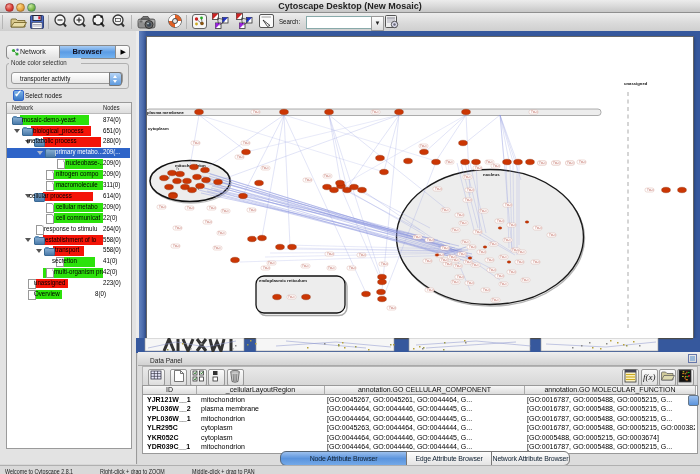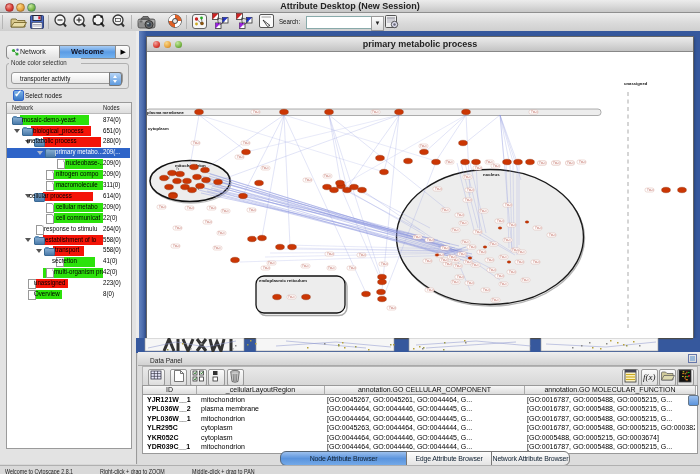--- a/index.html
+++ b/index.html
@@ -77,21 +77,21 @@
 #seg3{left:211px;width:77px;border-radius:0 6px 6px 0;}
 
 #status{left:0;top:465px;width:700px;height:9px;background:#d9d9d9;border-top:1px solid #b0b0b0;font-size:6.5px;color:#222;}
 #status span{position:absolute;top:1px;}
 </style></head>
 <body>
 <div class="abs" id="titlebar">
     <div class="light r"></div>
     <div class="light y"></div>
     <div class="light g"></div>
-    <div class="t">Attribute Desktop (New Session)</div>
+    <div class="t">Cytoscape Desktop (New Mosaic)</div>
   </div>
 <div class="abs" id="toolbar">
 <div class="sep" style="left:2px"></div>
     <div class="sep" style="left:48px"></div>
     <div class="sep" style="left:131px"></div>
     <div class="sep" style="left:186px"></div>
 <svg class="abs" style="left:0;top:0" width="700" height="18" id="tbicons">
       <g transform="translate(10,3)">
         <path d="M1 11 L1 4 Q1 3 2 3 L6 3 L7.5 4.5 L15 4.5 L15 11 Z" fill="#d9c98e" stroke="#6b5a20" stroke-width="0.8"></path>
         <path d="M1 11 L4 6.5 L16.5 6.5 L13.5 11 Z" fill="#e8dca6" stroke="#6b5a20" stroke-width="0.8"></path>
@@ -196,21 +196,21 @@
 </div>
 <div class="abs" id="cpanel">
 <div class="abs" id="tabs">
       <svg style="position:absolute;left:4px;top:2px" width="9" height="9">
         <circle cx="2.5" cy="2.5" r="1.6" fill="#3a3"></circle>
         <circle cx="6" cy="6" r="1.6" fill="#3a3"></circle>
         <line x1="3" y1="3" x2="5.5" y2="5.5" stroke="#383" stroke-width="0.8"></line>
         <circle cx="6.5" cy="1.8" r="1.2" fill="#66b"></circle>
       </svg>
       <span id="tabnet">Network</span>
-      <div id="tabmosaic">Welcome</div>
+      <div id="tabmosaic">Browser</div>
       <div id="tabarrow">▶</div>
     </div>
 <div class="abs" id="gbox"></div>
     <div class="abs" id="gboxlbl"><span class="sq">Node color selection</span></div>
 <div class="abs" id="combo"><span class="sq" style="font-size:7.5px">transporter activity</span><div id="combobtn"></div></div>
 <div class="abs" id="chk"></div>
     <div class="abs" id="chklbl"><span class="sq">Select nodes</span></div>
 <div class="abs" id="tree">
 <div id="treehead">
         <span class="n1"><span class="sq">Network</span></span>
@@ -315,35 +315,29 @@
 <div class="trow" style="top:175.1px">
           <div style="position:absolute;left:25px;top:0.8px;width:36px;height:9.6px;background:#f41408"></div>
           <div class="ficon" style="left:21px"></div>
           <span class="tt" style="left:27px;color:#000;width:68.5px;overflow:hidden"><span class="sq">unassigned</span></span>
           <span class="tt" style="left:96px;color:#000"><span class="sq">223(0)</span></span>
         </div>
 <div class="trow" style="top:186.0px">
           <div style="position:absolute;left:25px;top:0.8px;width:30px;height:9.6px;background:#2ce20b"></div>
           <div class="ficon" style="left:21px"></div>
           <span class="tt" style="left:27px;color:#000;width:68.5px;overflow:hidden"><span class="sq">Overview</span></span>
-          <span class="tt" style="left:96px;color:#000"><span class="sq">8(0)</span></span>
+          <span class="tt" style="left:88px;color:#000"><span class="sq">8(0)</span></span>
         </div>
 </div>
 </div>
 </div>
 <div class="abs" id="desktop">
 <div style="position:absolute;left:0;top:0;width:3px;height:322px;background:#ececec"></div>
     <div style="position:absolute;left:3px;top:0;width:7px;height:322px;background:linear-gradient(90deg,#6383bf,#3a5a9e)"></div>
 <div id="netwin">
-<div id="nettitle">
-        <div class="light r"></div>
-        <div class="light y"></div>
-        <div class="g2"></div>
-        <div class="t">primary metabolic process</div>
-      </div>
 <svg id="netcanvas" width="553" height="284" viewBox="0 0 553 284">
         <rect x="-1" y="57" width="455" height="6.5" rx="3" fill="#ededed" stroke="#999" stroke-width="0.8"></rect>
         <text x="0" y="62" font-size="4.2" font-weight="bold" fill="#111">plasma membrane</text>
         <text x="1" y="78" font-size="4.2" font-weight="bold" fill="#111">cytoplasm</text>
         <ellipse cx="44" cy="130.5" rx="40" ry="20.5" fill="none" stroke="#b9b9b9" stroke-width="1.3"></ellipse>
         <ellipse cx="43" cy="129" rx="40" ry="20.5" fill="#ededed" stroke="#111" stroke-width="1.5"></ellipse>
         <ellipse cx="344" cy="186.5" rx="93.5" ry="67.5" fill="none" stroke="#b5b5b5" stroke-width="1.4"></ellipse>
         <ellipse cx="343" cy="185" rx="93.5" ry="67.5" fill="#ededed" stroke="#1a1a1a" stroke-width="1.4"></ellipse>
         <rect x="111" y="226.5" width="89" height="37" rx="8" fill="none" stroke="#ababab" stroke-width="1.4"></rect>
         <rect x="109" y="224" width="89" height="37" rx="8" fill="#ededed" stroke="#111" stroke-width="1.3"></rect>

